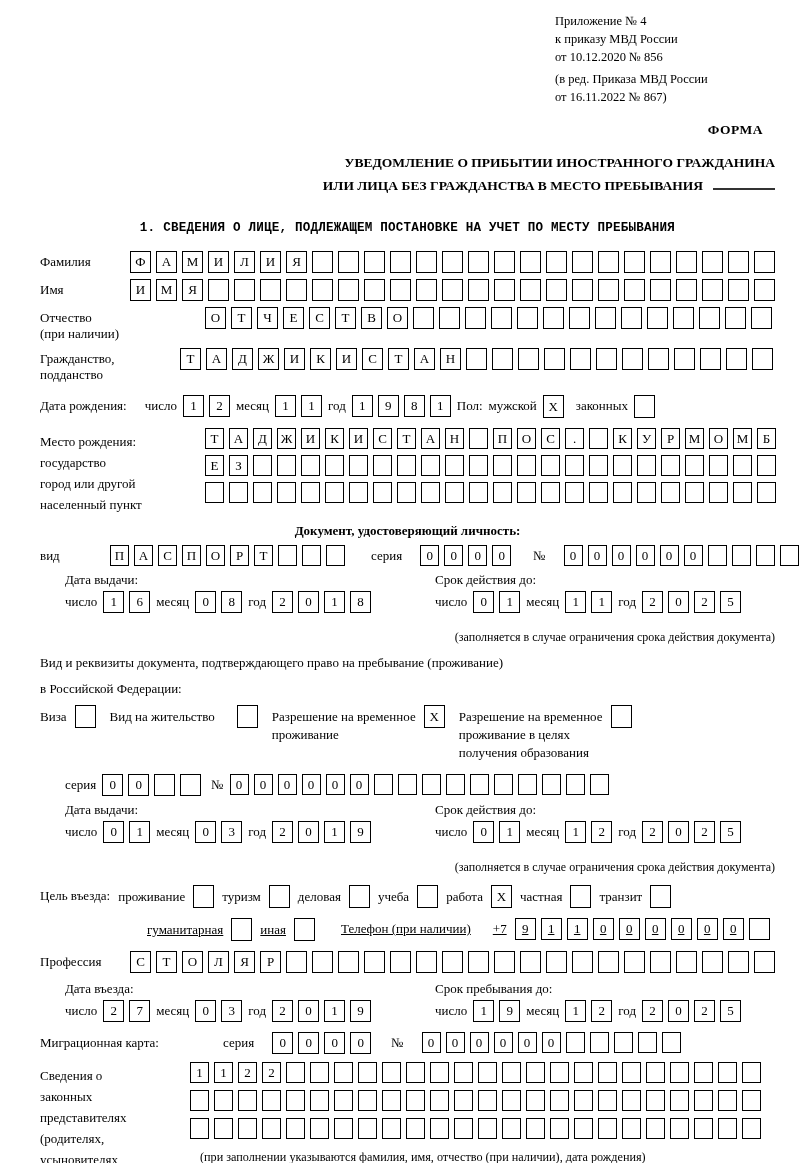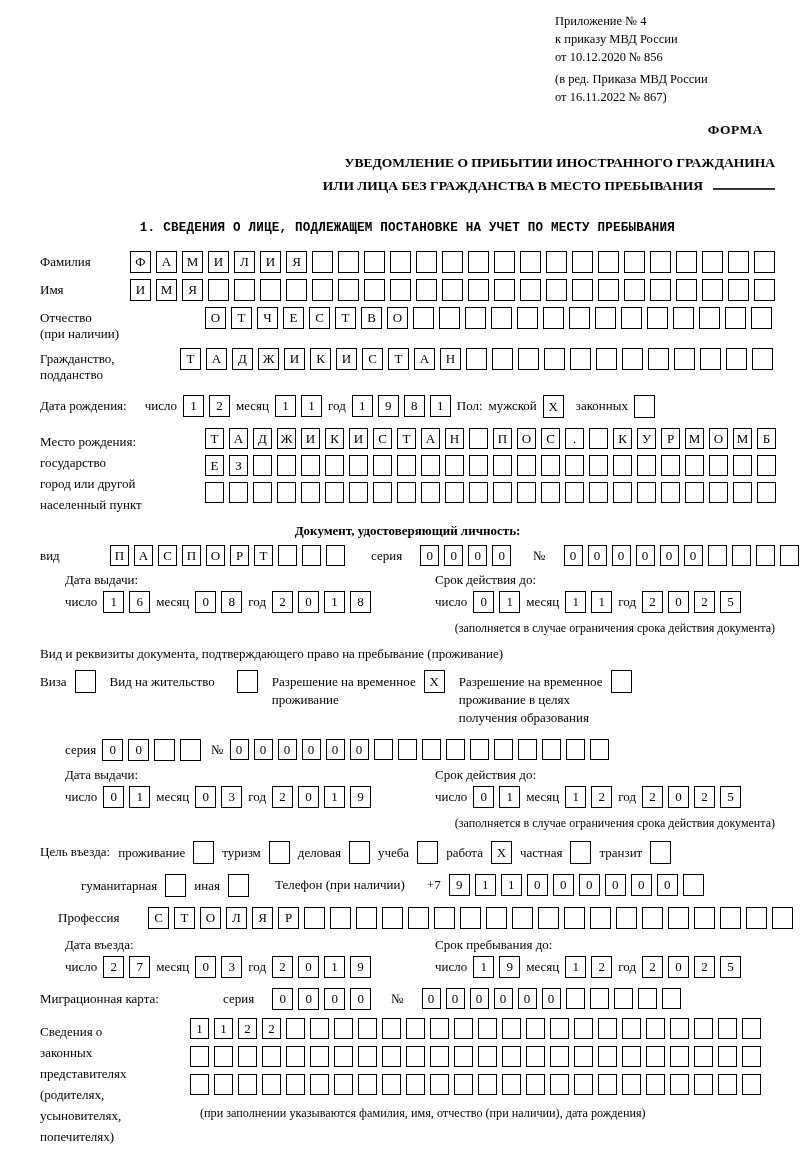--- a/index.html
+++ b/index.html
@@ -27,21 +27,21 @@
   .chk{width:21px;height:23px;border:1.5px solid #000;box-sizing:border-box;
        display:inline-flex;align-items:center;justify-content:center;font-size:13px;flex:0 0 auto;}
   .ilbl{padding-top:3px;flex:0 0 auto;}
   .stack{display:flex;flex-direction:column;gap:6px;}
   .doc-head{font-weight:bold;text-align:center;margin:8px 0 6px 0;font-size:13px;}
   .dg-pair{display:flex;margin-top:4px;}
   .dg-col{display:flex;flex-direction:column;}
   .dg-col.left{flex:0 0 370px;margin-left:25px;}
   .dg-head{text-align:left;margin-bottom:3px;}
   .dg-row{display:flex;align-items:flex-start;gap:6px;}
-  .note{font-size:12px;margin-top:8px;}
+  .note{font-size:12px;margin-top:17px;}
   .note.right{text-align:right;margin-right:0;}
   .para{margin:10px 0 2px 0;}
   .opt{display:flex;align-items:flex-start;gap:8px;}
   .opt .olbl{padding-top:3px;text-align:left;line-height:18px;}
   .opts-row{display:flex;align-items:flex-start;gap:14px;margin-top:8px;}
   .purpose-row{display:flex;align-items:flex-start;gap:8px;margin-top:10px;flex-wrap:nowrap;}
   .purpose-row .ilbl{white-space:nowrap;}
   .rep-note{font-size:12.2px;margin-left:150px;margin-top:4px;}
   .gap6{width:6px;flex:0 0 auto;}
 </style>
@@ -393,20 +393,21 @@
               <span class="cell">0</span>
               <span class="cell">2</span>
               <span class="cell">5</span>
             </span>
         </div>
       </div>
     </div>
     <div class="note right">(заполняется в случае ограничения срока действия документа)</div>
 
     <div class="para">Вид и реквизиты документа, подтверждающего право на пребывание (проживание)</div>
+    <div class="para">в Российской Федерации:</div>
 
     <div class="opts-row">
       <span class="opt">
         <span class="olbl">Виза</span>
         <span class="chk"></span>
       </span>
       <span class="opt">
         <span class="olbl">Вид на жительство</span>
         <span class="chk" style="margin-left:14px;"></span>
       </span>
@@ -529,21 +530,21 @@
       <span class="opt">
           <span class="olbl">частная</span>
           <span class="chk"></span>
         </span>
       <span class="opt">
           <span class="olbl">транзит</span>
           <span class="chk"></span>
         </span>
     </div>
 
-    <div class="purpose-row" style="margin-left:41px;">
+    <div class="purpose-row" style="margin-left:107px;text-decoration:underline;">
       <span class="opt">
           <span class="olbl">гуманитарная</span>
           <span class="chk"></span>
         </span>
       <span class="opt">
           <span class="olbl">иная</span>
           <span class="chk"></span>
         </span>
       <span class="ilbl" style="margin-left:18px;">Телефон (при наличии)</span>
       <span class="ilbl" style="margin-left:14px;">+7</span>
@@ -554,21 +555,21 @@
           <span class="cell">0</span>
           <span class="cell">0</span>
           <span class="cell">0</span>
           <span class="cell">0</span>
           <span class="cell">0</span>
           <span class="cell">0</span>
           <span class="cell"></span>
         </span>
     </div>
 
-    <div class="row" style="margin-top:10px;margin-left:18px;">
+    <div class="row" style="margin-top:10px;">
       <span class="flabel" style="width:90px;">Профессия</span>
       <span class="cells">
           <span class="cell">С</span>
           <span class="cell">Т</span>
           <span class="cell">О</span>
           <span class="cell">Л</span>
           <span class="cell">Я</span>
           <span class="cell">Р</span>
           <span class="cell"></span>
           <span class="cell"></span>

